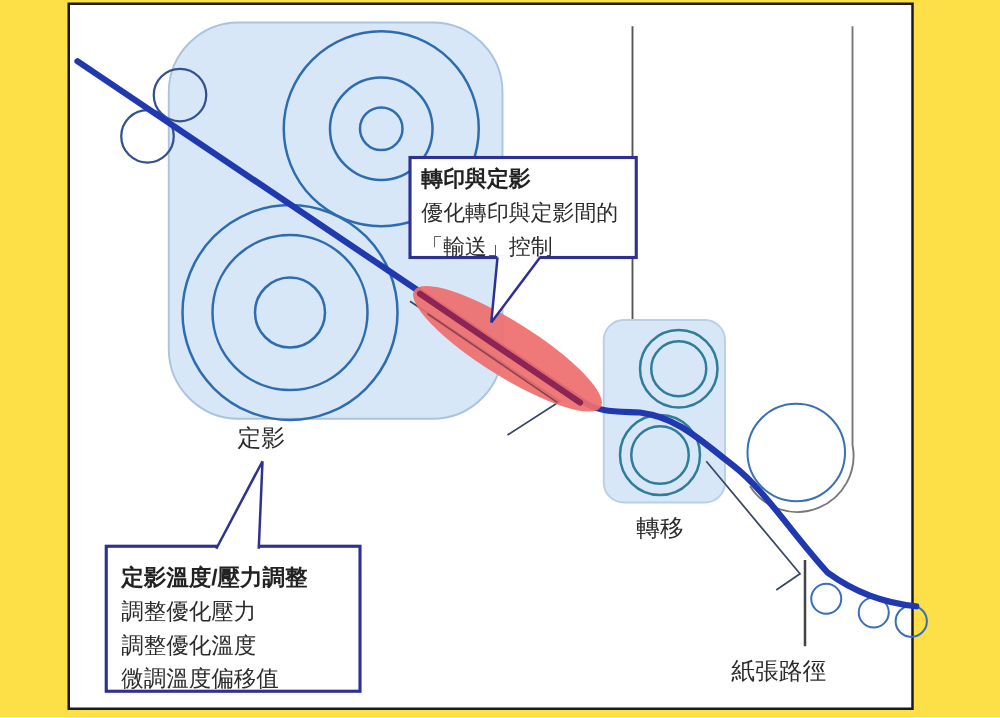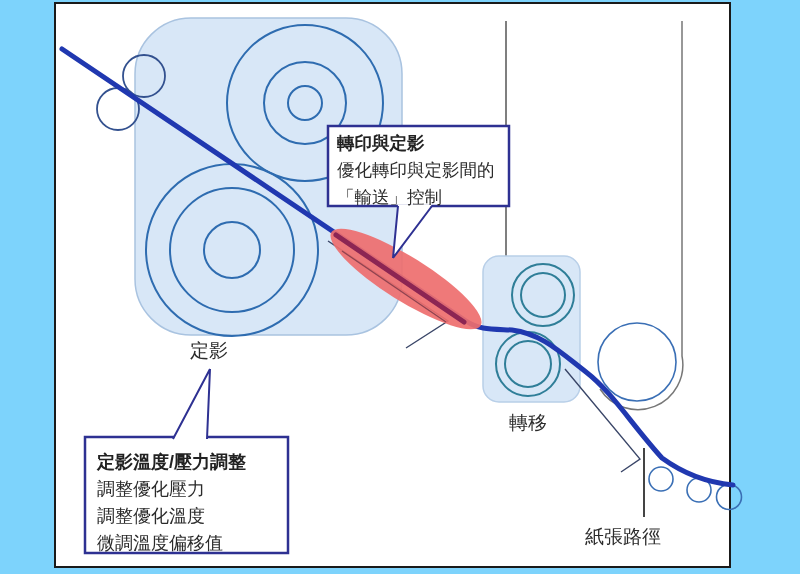--- a/index.html
+++ b/index.html
@@ -1,16 +1,16 @@
 <!DOCTYPE html>
 <html><head>
 <meta charset="utf-8">
 <style>
   html,body{margin:0;padding:0;background:#ffffff;}
-  .stage{position:relative;width:800px;height:574px;background:#7dd3fc;overflow:hidden;}
+  .stage{position:relative;width:800px;height:574px;background:#fde047;overflow:hidden;}
   svg{display:block;}
   text{
     font-family:"Liberation Sans","DejaVu Sans",sans-serif;
     fill:#2b2b2b;
   }
   .lbl{font-size:19px;}
   .co-text{font-size:17.5px;}
   .bx-text{font-size:18px;}
   .bold{font-weight:bold;fill:#222222;}
 </style>

